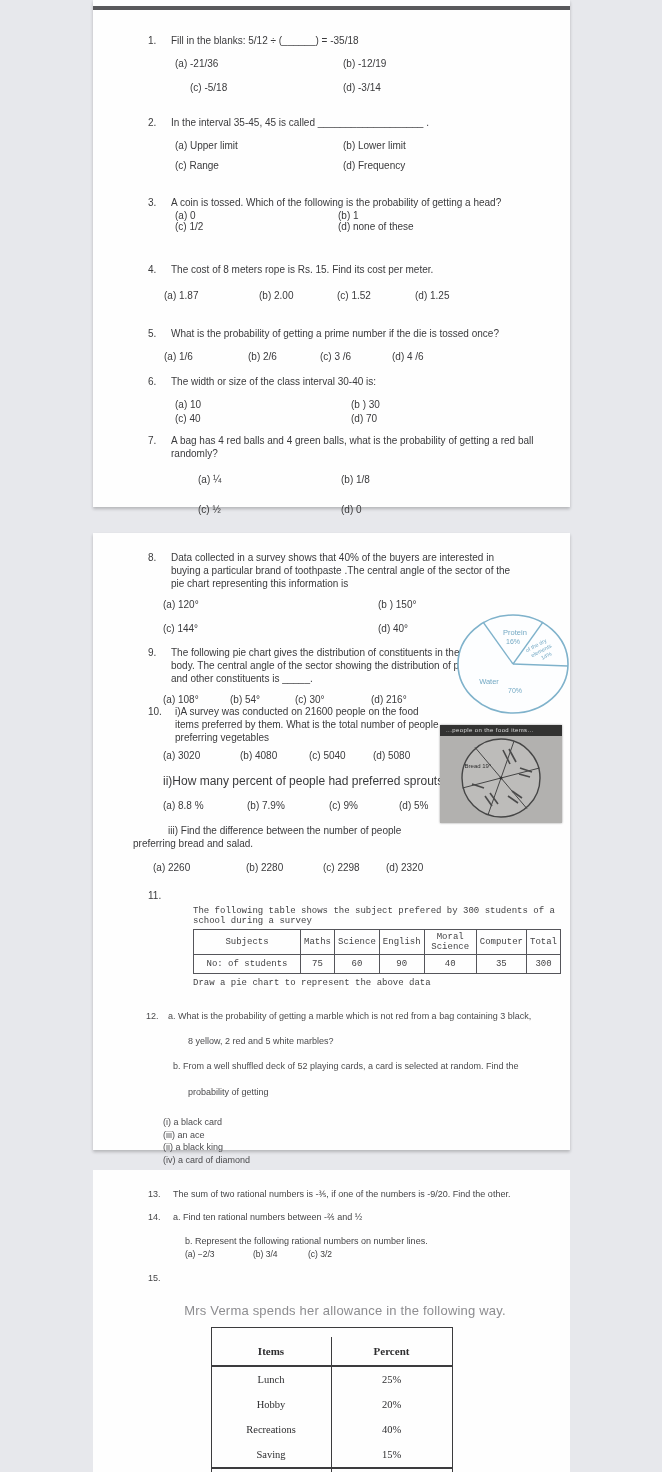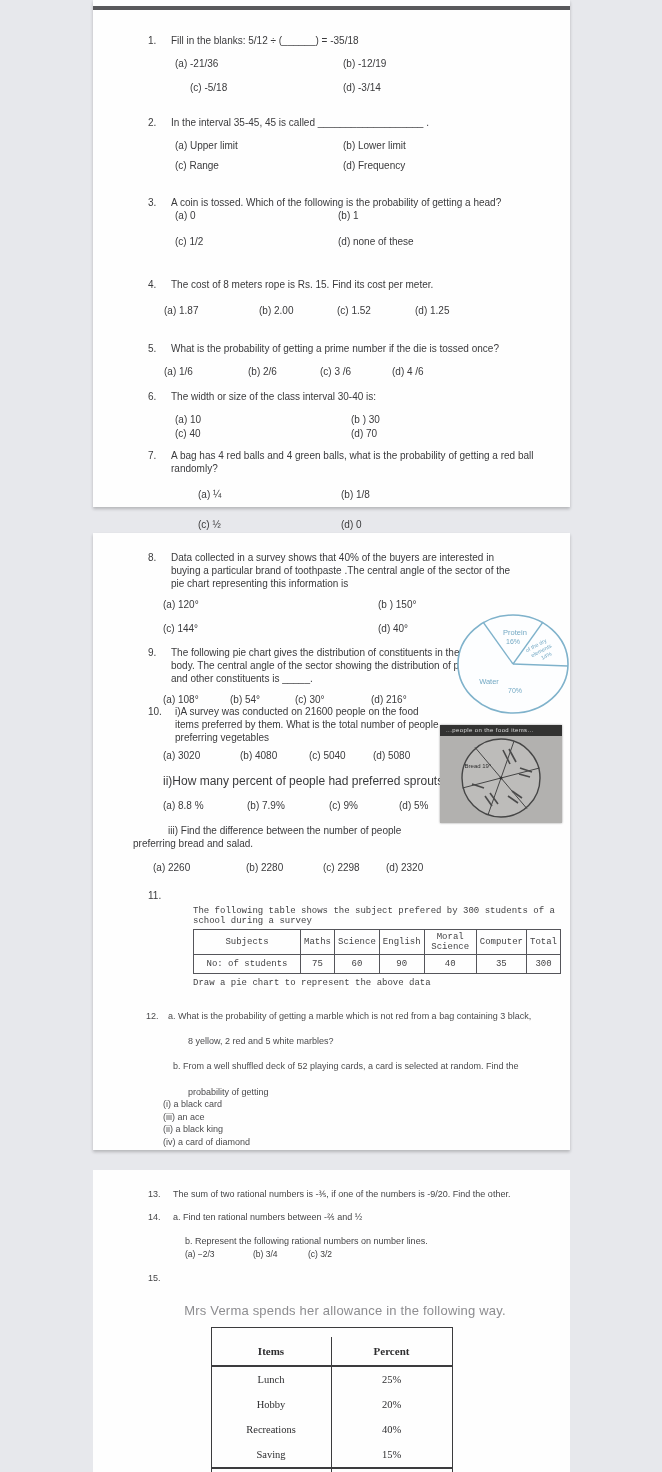--- a/index.html
+++ b/index.html
@@ -22,21 +22,21 @@
   .q{display:flex;align-items:flex-start;font-size:10px;line-height:13px;}
   .qnum{width:23px;margin-left:55px;flex:none;}
   .qtext{flex:1;padding-right:30px;}
   .g{display:grid;font-size:10px;}
   .cell{white-space:nowrap;}
 
   
   .q1o{grid-template-columns:168px 1fr;margin-left:82px;margin-top:11px;row-gap:13px;}
   .q1o .ind{padding-left:15px;}
   .q2o{grid-template-columns:168px 1fr;margin-left:82px;margin-top:11px;row-gap:9px;}
-  .q3o{grid-template-columns:163px 1fr;margin-left:82px;margin-top:1px;row-gap:15px;}
+  .q3o{grid-template-columns:163px 1fr;margin-left:82px;margin-top:1px;row-gap:0;}
   .q6o{grid-template-columns:176px 1fr;margin-left:82px;margin-top:11px;row-gap:3px;}
   .q7o{grid-template-columns:143px 1fr;margin-left:105px;margin-top:14px;row-gap:19px;}
   .q8o{grid-template-columns:215px 1fr;margin-left:70px;margin-top:9px;row-gap:13px;}
 
   
   .q4o{grid-template-columns:95px 78px 78px 1fr;margin-left:71px;margin-top:14px;}
   .q5o{grid-template-columns:84px 72px 72px 1fr;margin-left:71px;margin-top:11px;}
   .q9o{grid-template-columns:67px 65px 76px 1fr;margin-left:70px;margin-top:9px;}
   .q10oi{grid-template-columns:77px 69px 64px 1fr;margin-left:70px;margin-top:6px;}
   .q10oii{grid-template-columns:84px 82px 70px 1fr;margin-left:70px;margin-top:12px;}
@@ -284,21 +284,21 @@
   </div>
 
   <div class="q12" style="margin-top:22px">
     <div style="display:flex">
       <span style="margin-left:53px;width:22px;flex:none">12.</span>
       <span>a.  What is the probability of getting a marble which is not red from a bag containing 3 black,</span>
     </div>
     <div class="q12line" style="margin-top:13px;margin-left:95px">8 yellow, 2 red and 5 white marbles?</div>
     <div class="q12line" style="margin-top:13px;margin-left:80px">b.  From a well shuffled deck of 52 playing cards, a card is selected at random. Find the</div>
     <div class="q12line" style="margin-top:14px;margin-left:95px">probability of getting</div>
-    <div class="q12items" style="">
+    <div class="q12items" style="margin-top:18px">
       <div>(i) a black card</div>
       <div>(iii) an ace</div>
       <div>(ii) a black king</div>
       <div>(iv) a card of diamond</div>
     </div>
   </div>
 </div>
 
 <div class="page" id="page3">
 

